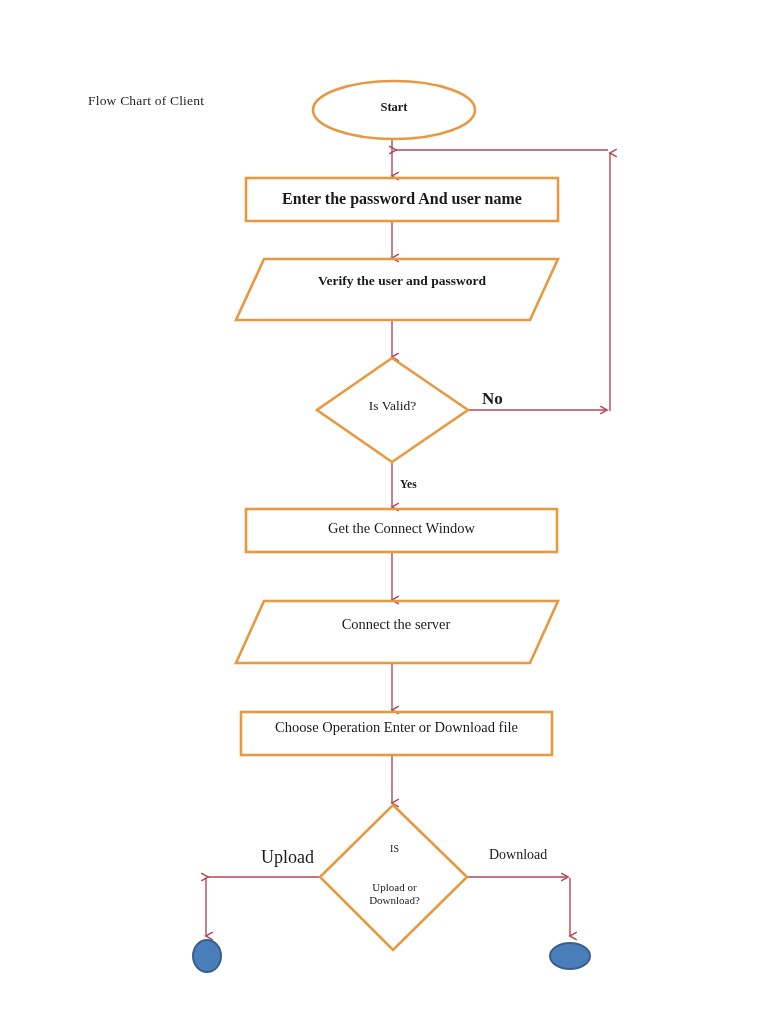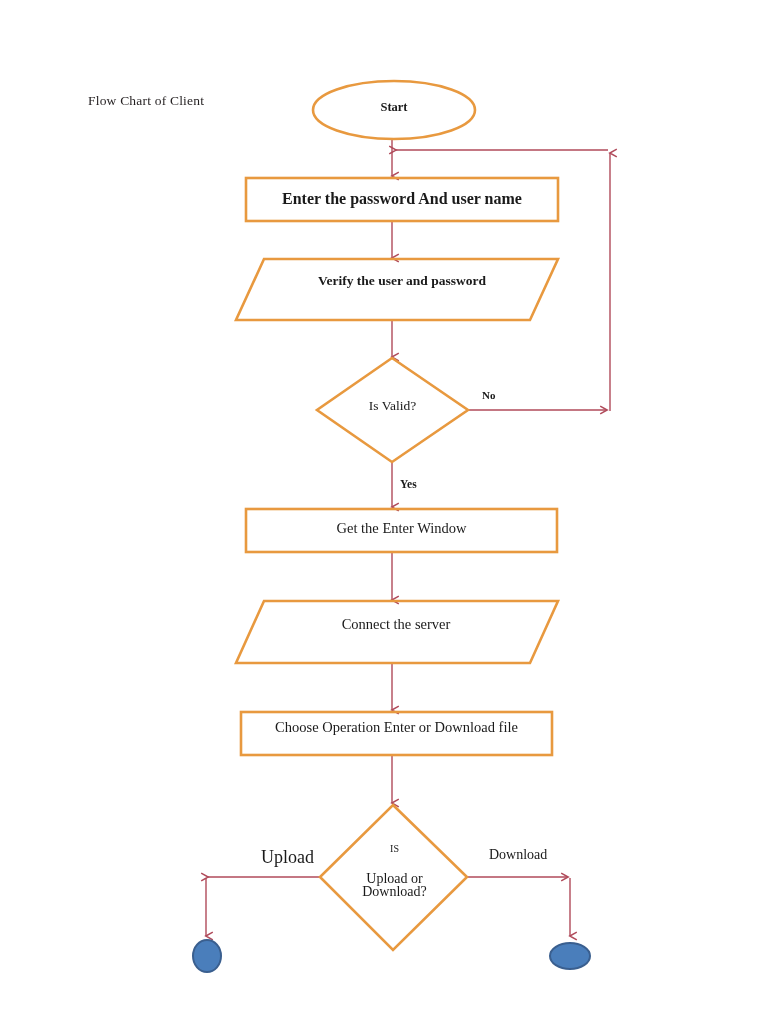--- a/index.html
+++ b/index.html
@@ -56,24 +56,24 @@
   
   #lbl-start      { left: 313px; top: 100px; width: 162px; font-size: 12.5px; }
   #lbl-enter      { left: 246px; top: 190px; width: 312px; font-size: 16px; }
   #lbl-verify     { left: 246px; top: 273px; width: 312px; font-size: 13.5px; }
   #lbl-isvalid    { left: 317px; top: 398px; width: 151px; font-size: 13.5px; }
   #lbl-getwindow  { left: 246px; top: 520px; width: 311px; font-size: 14.5px; }
   #lbl-connect    { left: 240px; top: 616px; width: 312px; font-size: 14.5px; }
   #lbl-choose     { left: 241px; top: 719px; width: 311px; font-size: 14.5px; }
   #lbl-isupdown   { left: 322px; top: 843px; width: 145px; }
   #lbl-isupdown .l1 { font-size: 10px; display:block; }
-  #lbl-isupdown .l2 { font-size: 14px; display:block; margin-top: 18px; line-height: 13px; }
+  #lbl-isupdown .l2 { font-size: 11px; display:block; margin-top: 27px; line-height: 13px; }
 
   
-  #lbl-no         { left: 482px; top: 389px; font-size: 11px; }
+  #lbl-no         { left: 482px; top: 389px; font-size: 17px; }
   #lbl-yes        { left: 400px; top: 478px; font-size: 11.5px; text-align: center; }
   #lbl-upload     { left: 232px; top: 847px; font-size: 18px; margin-left: 29px; }
   #lbl-download   { left: 489px; top: 847px; font-size: 14px; }
 </style>
 </head>
 <body>
 
 <div id="canvas-root">
 
   <div class="chart-title">Flow Chart of Client</div>
@@ -137,21 +137,21 @@
   </svg>
 
   <div class="node-label sans-bold-lbl" id="lbl-start">Start</div>
 
   <div class="node-label sans-bold-lbl" id="lbl-enter">Enter the password And user name</div>
 
   <div class="node-label sans-bold-lbl" id="lbl-verify">Verify the user and password</div>
 
   <div class="node-label serif-lbl" id="lbl-isvalid" style="font-weight:normal;">Is Valid?</div>
 
-  <div class="node-label serif-lbl" id="lbl-getwindow">Get the Enter Window</div>
+  <div class="node-label serif-lbl" id="lbl-getwindow">Get the Connect Window</div>
 
   <div class="node-label serif-lbl" id="lbl-connect">Connect the server</div>
 
   <div class="node-label serif-lbl" id="lbl-choose">Choose Operation Enter or Download file</div>
 
   <div class="node-label serif-lbl" id="lbl-isupdown">
     <span class="l1">IS</span>
     <span class="l2">
       <span>Upload or</span><br>
       <span>Download?</span>

